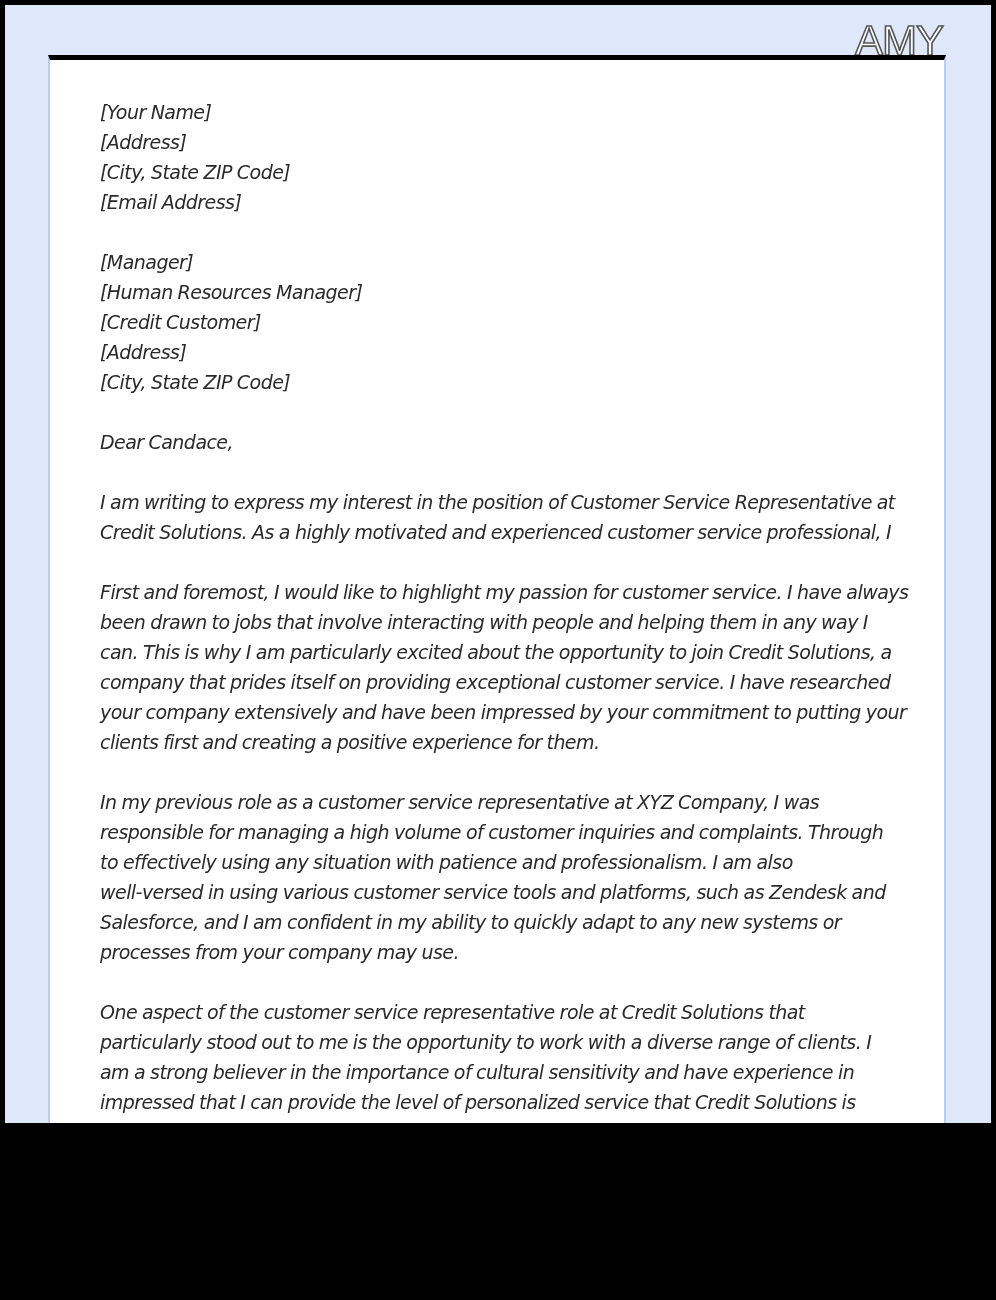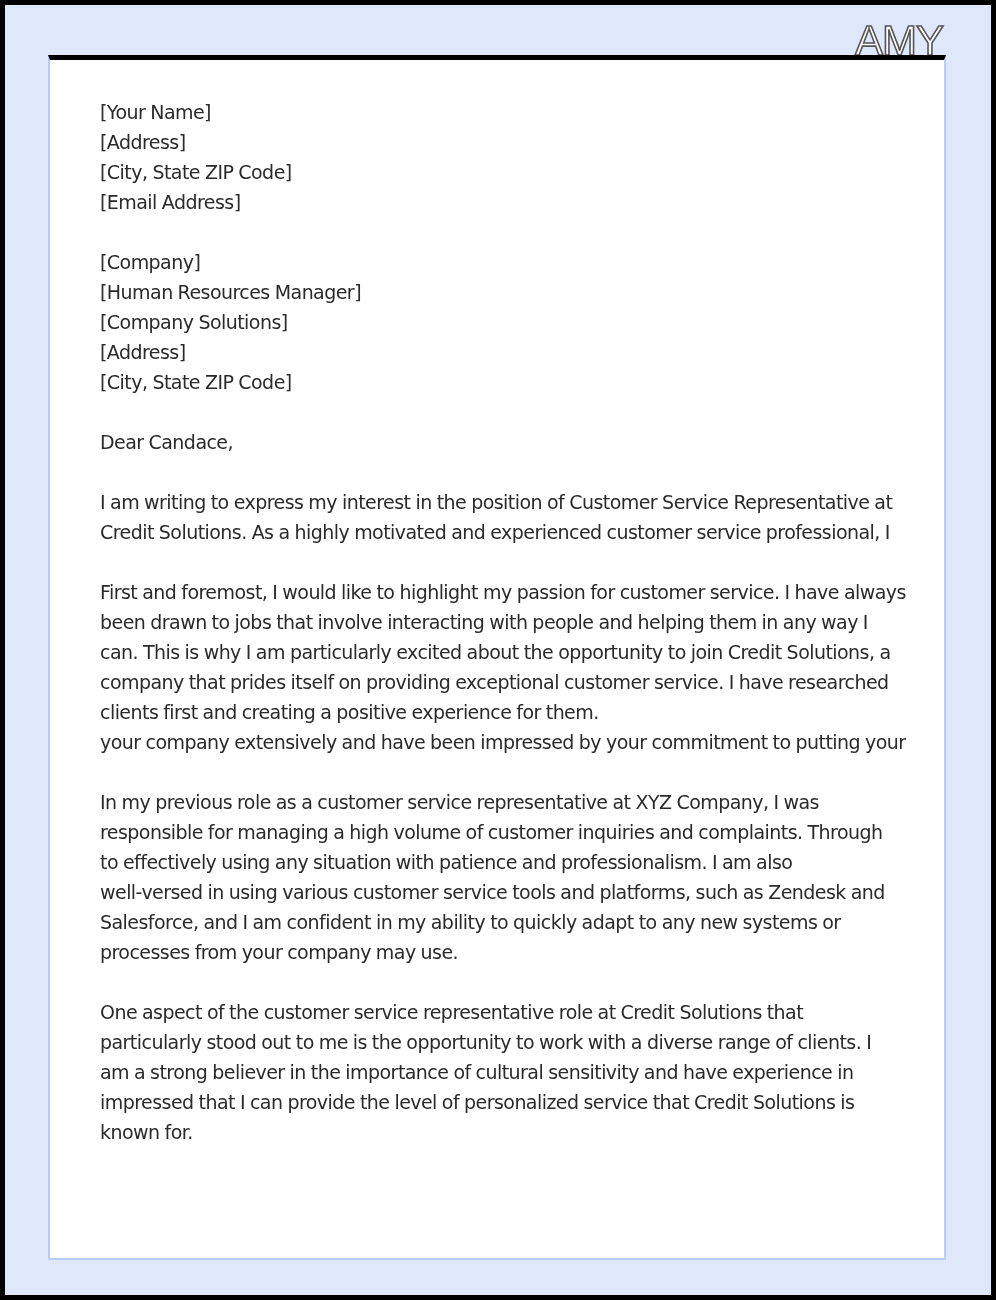--- a/index.html
+++ b/index.html
@@ -3,21 +3,21 @@
 <meta charset="utf-8">
 <style>
   html, body { margin: 0; padding: 0; }
   body {
     width: 996px; height: 1300px; overflow: hidden;
     background: #000;
     position: relative;
     font-family: "DejaVu Sans", "Liberation Sans", sans-serif;
   }
   .frame {
-    position: absolute; left: 5px; top: 5px; width: 986px; height: 1290px;
+    position: absolute; left: 5px; top: 5px; width: 986px; height: 1118px;
     background: #dfe7fa;
     overflow: hidden;
   }
   .logo {
     position: absolute; right: 48px; top: 12px;
     font-family: "Liberation Sans", sans-serif;
     font-size: 42px; line-height: 48px; letter-spacing: -1px;
     color: #fff;
     -webkit-text-stroke: 1.6px #555;
     font-weight: normal;
@@ -31,21 +31,21 @@
     border-right: 2px solid #b7cdf5;
     border-bottom: 2px solid #b7cdf5;
     box-sizing: border-box;
   }
   .content {
     position: absolute; left: 95px; top: 92px; width: 800px;
     font-size: 19px; line-height: 30px; color: #2a2a2a;
     letter-spacing: -0.55px;
     word-spacing: -0.5px;
   }
-  .block { margin: 0 0 30px 0; }
+  .block { margin: 0 0 30px 0; font-style: italic; }
   .line { display: block; white-space: nowrap; }
   .watermark {
     position: absolute; right: 54px; top: 1300px;
     font-size: 13px; color: #701a75; line-height: 16px;
     letter-spacing: -0.2px;
   }
 </style>
 </head>
 <body>
 
@@ -56,43 +56,43 @@
 
   <div class="content" style="left:95px;top:92px;">
     <div class="block">
       <span class="line">[Your Name]</span>
       <span class="line">[Address]</span>
       <span class="line">[City, State ZIP Code]</span>
       <span class="line">[Email Address]</span>
     </div>
 
     <div class="block">
-      <span class="line">[Company]</span>
+      <span class="line">[Manager]</span>
       <span class="line">[Human Resources Manager]</span>
-      <span class="line">[Company Solutions]</span>
+      <span class="line">[Credit Customer]</span>
       <span class="line">[Address]</span>
       <span class="line">[City, State ZIP Code]</span>
     </div>
 
     <div class="block">
       <span class="line">Dear Candace,</span>
     </div>
 
     <div class="block">
       <span class="line">I am writing to express my interest in the position of Customer Service Representative at</span>
       <span class="line">Credit Solutions. As a highly motivated and experienced customer service professional, I</span>
     </div>
 
     <div class="block">
       <span class="line">First and foremost, I would like to highlight my passion for customer service. I have always</span>
       <span class="line">been drawn to jobs that involve interacting with people and helping them in any way I</span>
       <span class="line">can. This is why I am particularly excited about the opportunity to join Credit Solutions, a</span>
       <span class="line">company that prides itself on providing exceptional customer service. I have researched</span>
+      <span class="line">your company extensively and have been impressed by your commitment to putting your</span>
       <span class="line">clients first and creating a positive experience for them.</span>
-      <span class="line">your company extensively and have been impressed by your commitment to putting your</span>
     </div>
 
     <div class="block">
       <span class="line">In my previous role as a customer service representative at XYZ Company, I was</span>
       <span class="line">responsible for managing a high volume of customer inquiries and complaints. Through</span>
       <span class="line">to effectively using any situation with patience and professionalism. I am also</span>
       <span class="line">well-versed in using various customer service tools and platforms, such as Zendesk and</span>
       <span class="line">Salesforce, and I am confident in my ability to quickly adapt to any new systems or</span>
       <span class="line">processes from your company may use.</span>
     </div>

